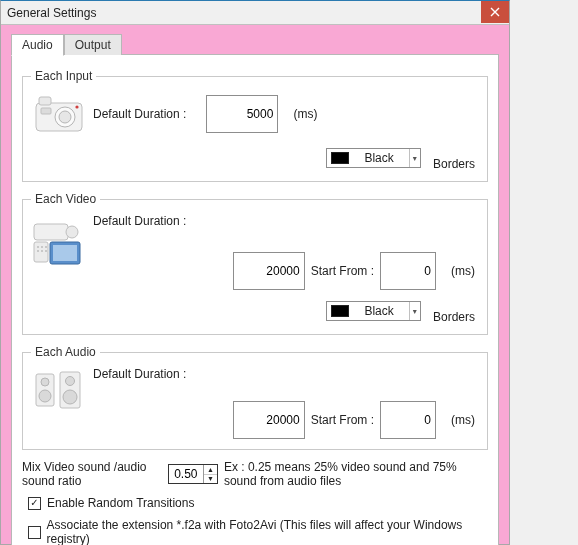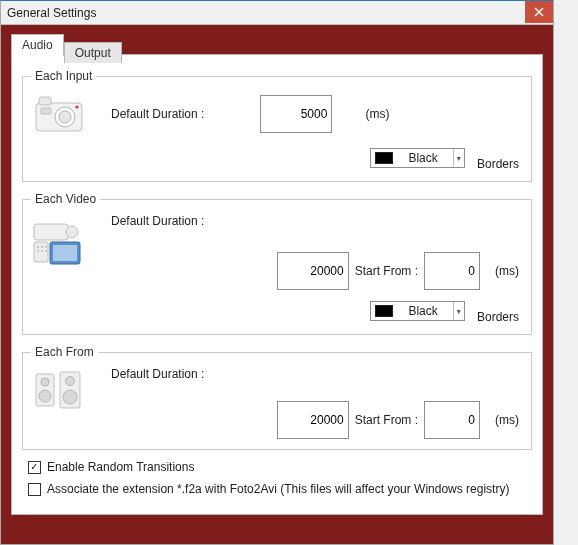--- a/index.html
+++ b/index.html
@@ -7,23 +7,23 @@
   body {
     font-family: "Segoe UI", Tahoma, sans-serif;
     font-size: 12px;
     color: #222;
     background: #f0f0f0;
     width: 578px;
     height: 545px;
     overflow: hidden;
   }
   .window {
-    width: 554px;
+    width: 510px;
     height: 545px;
-    background: #7f1d1d;
+    background: #f9a8d4;
     border: 1px solid #a8a8a8;
     border-top: 1px solid #2a7ab0;
     position: relative;
   }
   .titlebar {
     height: 24px;
     background: #f0f0f0;
     display: flex;
     align-items: center;
     padding-left: 6px;
@@ -53,21 +53,21 @@
     z-index: 2;
   }
   .tab {
     border: 1px solid #b7b7b7;
     border-bottom: none;
     background: #e7e7e7;
     padding: 3px 10px;
     font-size: 12px;
     color: #333;
     position: relative;
-    top: 8px;
+    top: 0;
     cursor: pointer;
   }
   .tab.active {
     background: #fff;
     top: 1px;
     border-bottom: 1px solid #fff;
   }
   .tabpanel {
     background: #fff;
     border: 1px solid #b7b7b7;
@@ -83,21 +83,21 @@
     position: relative;
   }
   fieldset.group > legend {
     font-size: 12px;
     color: #333;
     padding: 0 4px;
   }
   .row {
     display: flex;
     align-items: center;
-    gap: 24px;
+    gap: 6px;
   }
   .icon-slot {
     width: 56px; height: 46px;
     display: flex; align-items: center; justify-content: center;
     flex-shrink: 0;
   }
   .icon-slot.tall { height: 56px; }
   .dd-label { white-space: nowrap; }
   input.num {
     width: 72px;
@@ -282,21 +282,21 @@
           <div class="color-combo">
             <span class="color-swatch"></span>
             <span class="color-name">Black</span>
             <span class="color-caret">▾</span>
           </div>
           <span class="borders-label">Borders</span>
         </div>
       </fieldset>
 
       <fieldset class="group">
-        <legend>Each From</legend>
+        <legend>Each Audio</legend>
         <div class="row" style="align-items:flex-start">
           <div class="icon-slot">
             <svg width="50" height="40" viewBox="0 0 50 40">
               <rect x="2" y="4" width="18" height="32" rx="2" fill="#efefef" stroke="#bfbfbf"></rect>
               <circle cx="11" cy="12" r="4" fill="#d9d9d9" stroke="#b5b5b5"></circle>
               <circle cx="11" cy="26" r="6" fill="#d9d9d9" stroke="#b5b5b5"></circle>
               <rect x="26" y="2" width="20" height="36" rx="2" fill="#efefef" stroke="#bfbfbf"></rect>
               <circle cx="36" cy="11" r="4.5" fill="#d9d9d9" stroke="#b5b5b5"></circle>
               <circle cx="36" cy="27" r="7" fill="#d9d9d9" stroke="#b5b5b5"></circle>
             </svg>
@@ -304,20 +304,31 @@
           <span class="dd-label">Default Duration :</span>
         </div>
         <div class="second-row" style="margin-top:-12px">
           <input class="num" value="20000" style="">
           <span>Start From :</span>
           <input class="num" style="width: 56px;" value="0">
           <span class="ms">(ms)</span>
         </div>
       </fieldset>
 
+      <div class="mixrow">
+        <span>Mix Video sound /audio sound ratio</span>
+        <div class="spinner">
+          <input value="0.50" style="">
+          <div class="arrows">
+            <span>▲</span>
+            <span>▼</span>
+          </div>
+        </div>
+        <span class="hint">Ex : 0.25 means 25% video sound and 75% sound from audio files</span>
+      </div>
 
       <div class="chk-row">
         <span class="chk">✓</span>
         <span>Enable Random Transitions</span>
       </div>
       <div class="chk-row">
         <span class="chk"></span>
         <span>Associate the extension *.f2a with Foto2Avi (This files will affect your Windows registry)</span>
       </div>
 

